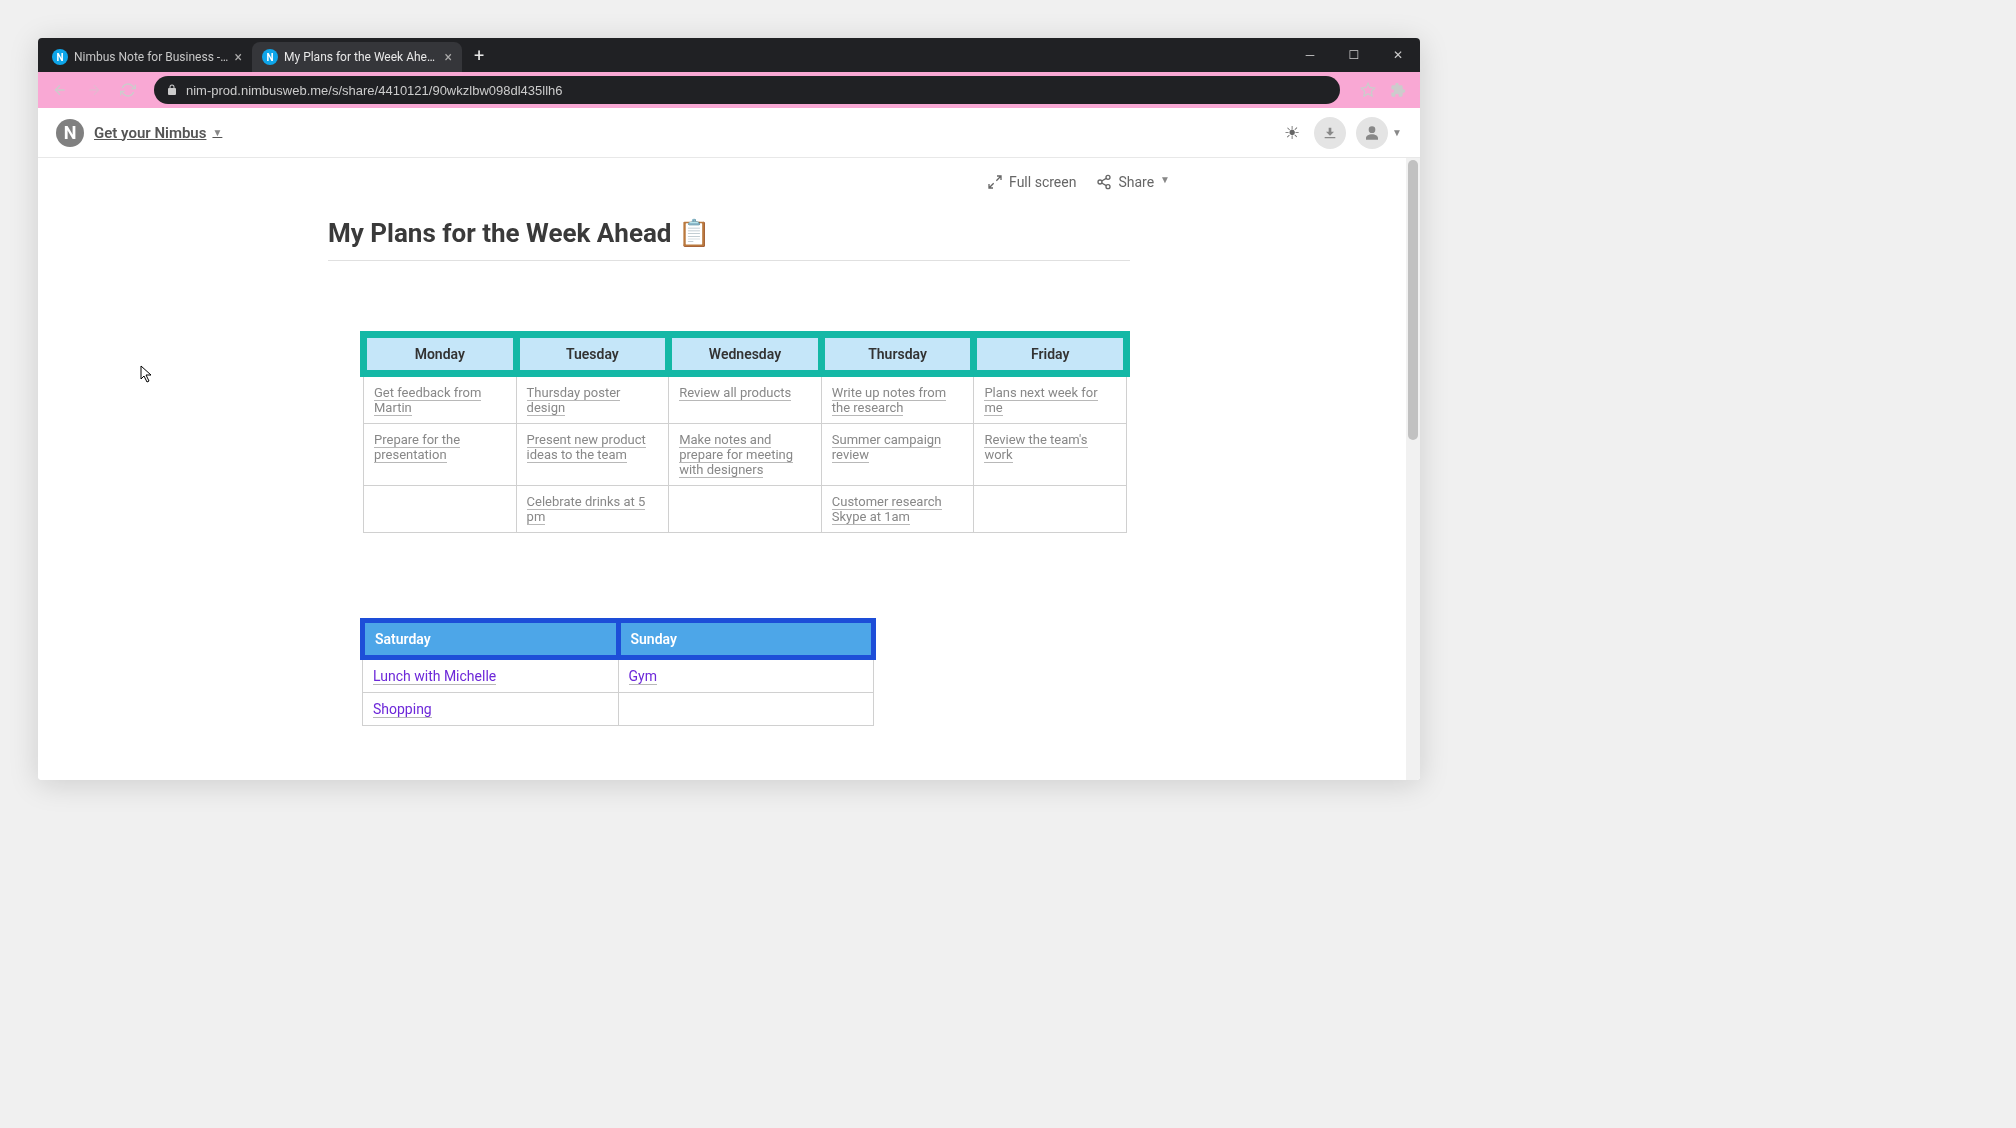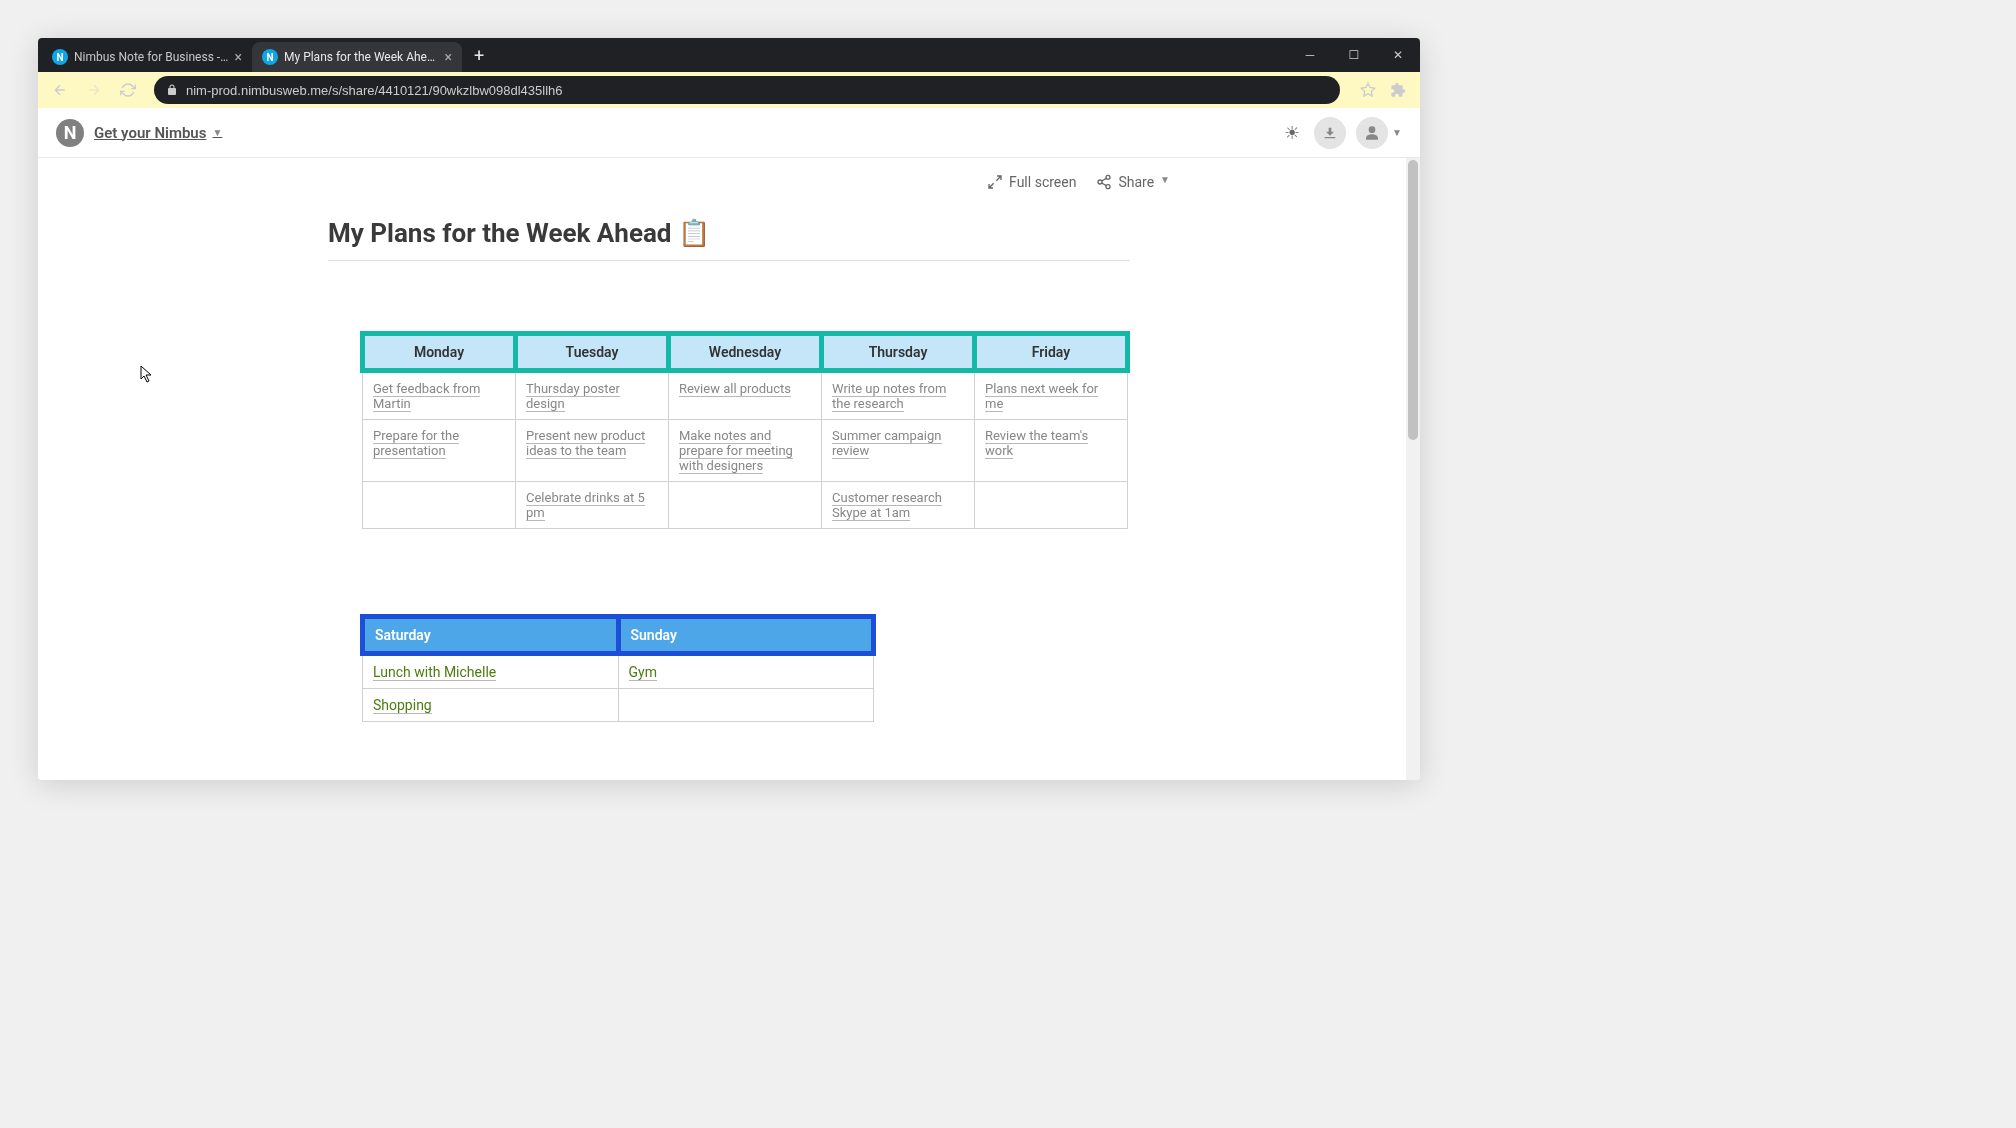--- a/index.html
+++ b/index.html
@@ -89,21 +89,21 @@
     .win-ctrl {
       width: 44px;
       display: flex;
       align-items: center;
       justify-content: center;
       color: #ccc;
       font-size: 12px;
       cursor: pointer;
     }
     .nav-bar {
-      background: #fef9c3;
+      background: #f9a8d4;
       height: 36px;
       display: flex;
       align-items: center;
       padding: 0 8px;
       gap: 6px;
     }
     .nav-btn {
       width: 28px;
       height: 28px;
       display: flex;
@@ -257,21 +257,21 @@
       border-collapse: collapse;
       width: 770px;
       margin-left: 32px;
     }
     .week-table th {
       background: #c5e6f9;
       font-weight: 600;
       font-size: 14px;
       color: #333;
       padding: 8px 10px;
-      border: 5px solid #14b8a6;
+      border: 7px solid #14b8a6;
       text-align: center;
     }
     .week-table td {
       border: 1px solid #d0d0d0;
       padding: 8px 10px;
       font-size: 13px;
       vertical-align: top;
       color: #888;
       width: 20%;
     }
@@ -290,21 +290,21 @@
       font-weight: 600;
       font-size: 14px;
       padding: 8px 10px;
       text-align: left;
       border: 5px solid #1d4ed8;
     }
     .weekend-table td {
       border: 1px solid #d0d0d0;
       padding: 8px 10px;
       font-size: 14px;
-      color: #4d7c0f;
+      color: #6d28d9;
       width: 50%;
     }
     .weekend-table td .link {
       border-bottom: 1px solid #b8b8b8;
     }
     .cursor {
       position: absolute;
       left: 102px;
       top: 207px;
       pointer-events: none;

